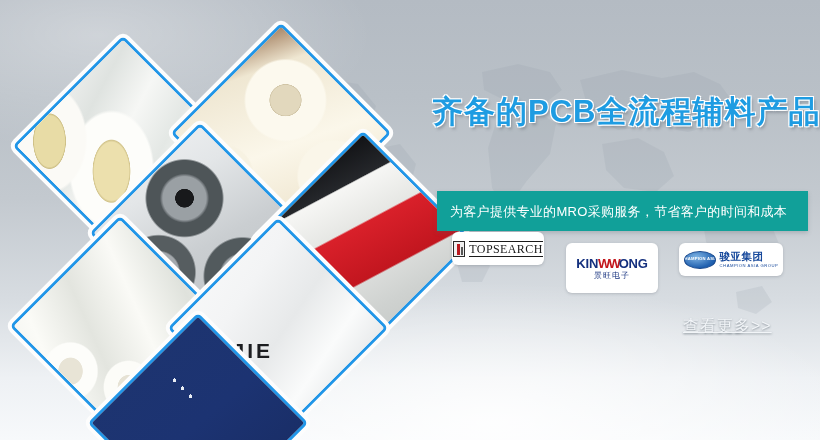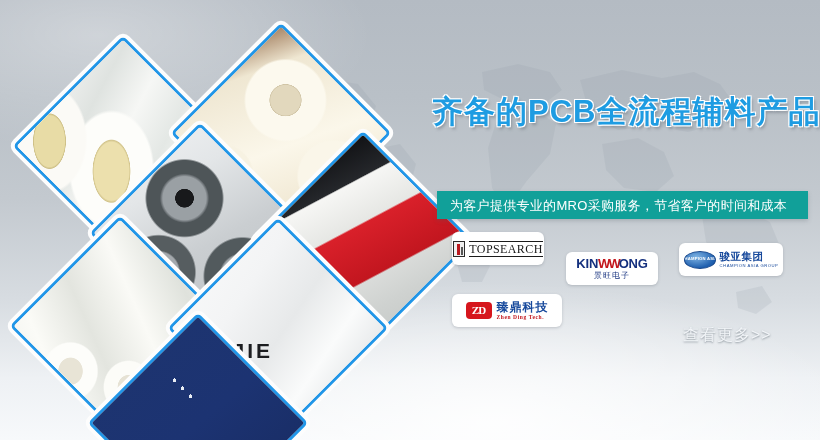--- a/index.html
+++ b/index.html
@@ -108,39 +108,39 @@
     letter-spacing:1px;
     white-space:nowrap;
     -webkit-text-stroke:1px #ffffff;
     paint-order:stroke fill;
     text-shadow:
       1px 1px 0 #ffffff,-1px 1px 0 #ffffff,1px -1px 0 #ffffff,-1px -1px 0 #ffffff,
       2px 3px 3px rgba(90,100,110,.45);
   }
   #subtitle{
     position:absolute;left:437px;top:191px;
-    width:371px;height:28px;
+    width:371px;height:40px;
     background:#11a099;
     display:flex;align-items:center;
     box-shadow:0 2px 4px rgba(80,90,100,.25);
     text-align:center;
   }
   #subtitle span{
     color:#ffffff;font:400 13px/1 "Liberation Sans","DejaVu Sans",sans-serif;
     padding-left:13px;letter-spacing:.3px;white-space:nowrap;
   }
 
   
   .logo-box{
     position:absolute;background:#fff;border-radius:6px;
     box-shadow:0 1px 3px rgba(70,80,90,.25);
     display:flex;align-items:center;justify-content:center;
   }
   #logo1{left:452px;top:232px;width:92px;height:33px;}
-  #logo2{left:566px;top:243px;width:92px;height:33px;margin-top:9px;}
+  #logo2{left:566px;top:243px;width:92px;height:50px;}
   #logo3{left:679px;top:243px;width:104px;height:33px;}
   #logo4{left:452px;top:294px;width:110px;height:33px;}
 
   
   .ts-wrap{display:flex;align-items:center;gap:4px;}
   .ts-mark{
     width:12px;height:16px;background:#efefef;border:1.3px solid #2b2b2b;
     position:relative;box-sizing:border-box;
   }
   .ts-mark::before{content:"";position:absolute;left:3px;top:2px;width:3px;height:11px;background:#b9191f;}
@@ -172,25 +172,26 @@
     width:26px;height:17px;border-radius:4px;background:#d6161d;
     display:flex;align-items:center;justify-content:center;
     font:700 11px/1 "Liberation Serif",serif;color:#fff;letter-spacing:-1px;
   }
   .zd-txt{display:flex;flex-direction:column;line-height:1;}
   .zd-cn{font:700 12px/1 "Liberation Sans","DejaVu Sans",sans-serif;color:#17499c;letter-spacing:1px;}
   .zd-en{font:700 5.5px/1 "Liberation Serif",serif;color:#c3161c;letter-spacing:.6px;margin-top:2px;}
 
   
   #more{
-    position:absolute;left:683px;top:327px;
+    position:absolute;left:683px;top:318px;
     font:400 16px/1 "Liberation Sans","DejaVu Sans",sans-serif;
     color:#f2f5f8;letter-spacing:1px;white-space:nowrap;
     text-shadow:0 1px 2px rgba(110,120,130,.75);
     cursor:pointer;
+    text-decoration:underline;
   }
 </style>
 </head>
 <body>
 
 <div id="banner">
 
   <svg id="worldmap" viewBox="0 0 570 380">
     <path d="M40 70 L72 58 L108 64 L126 86 L118 112 L92 126 L60 118 L40 96 Z"></path>
     <path d="M120 130 L150 124 L166 144 L156 182 L138 214 L120 236 L108 208 L112 168 Z"></path>
@@ -257,25 +258,16 @@
       <div class="ca-globe">
           <span>CHAMPION ASIA</span>
         </div>
       <div class="ca-txt">
         <div class="ca-cn">骏亚集团</div>
         <div class="ca-en">CHAMPION ASIA GROUP</div>
       </div>
     </div>
   </div>
 
-  <div class="logo-box" id="logo4">
-    <div class="zd">
-      <div class="zd-mark">ZD</div>
-      <div class="zd-txt">
-        <div class="zd-cn">臻鼎科技</div>
-        <div class="zd-en">Zhen Ding Tech.</div>
-      </div>
-    </div>
-  </div>
 
   <div id="more">查看更多&gt;&gt;</div>
 
 </div>
 
 </body></html>

